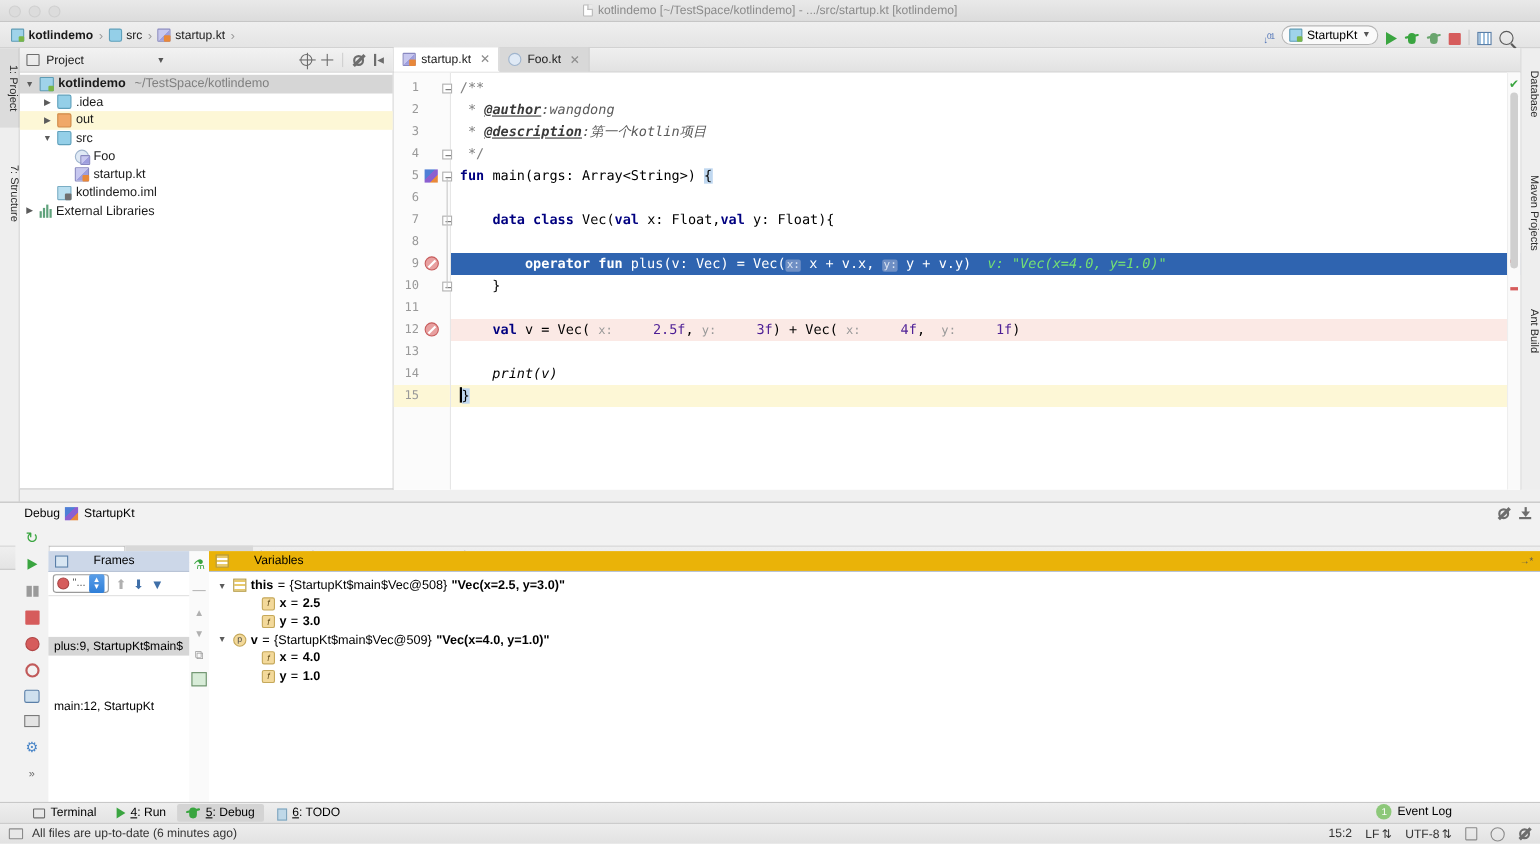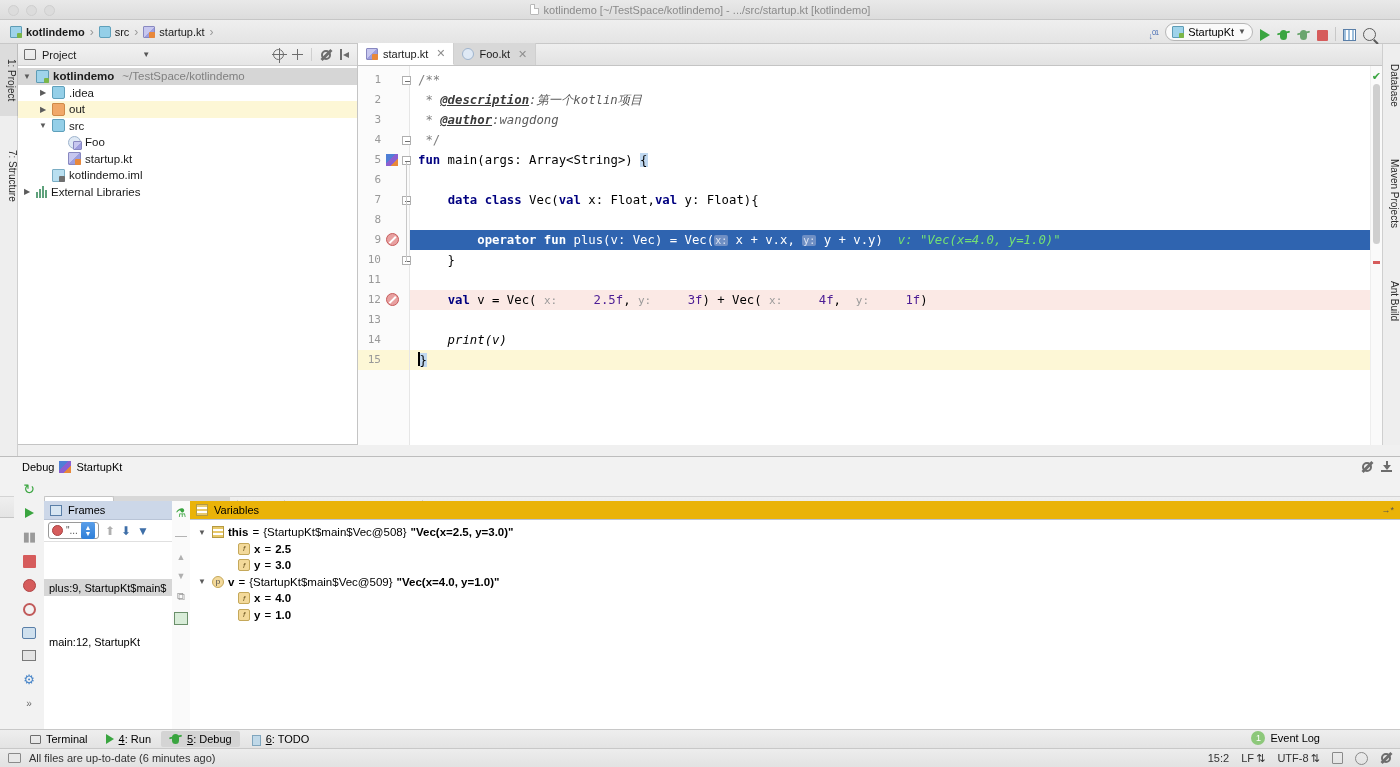--- a/index.html
+++ b/index.html
@@ -190,21 +190,21 @@
   .dtab { height:22px; display:flex;align-items:center; gap:5px; padding:0 10px; font-size:11px;}
   .dtab.active{ background:#fff; border:1px solid #c4c4c4; border-bottom-color:#fff; border-radius:2px 2px 0 0;}
   .dtab.inactive{ background:#d8d8d8;gap:16px;}
   .dtb-sep{ width:1px; height:14px; background:#cfcfcf; margin:0 7px;}
   .dtoolbar{ display:flex; align-items:center; gap:9px; margin-left:12px;}
 
   .dbg-left-strip{ position:absolute; left:14px; top:19px; width:30px; height:255px; background:#f2f2f2; display:flex; flex-direction:column; align-items:center; gap:11px; padding-top:5px;}
 
   .frames-col { position:absolute; left:44px; top:44px; width:146px; height:230px; background:#fff; border-right:1px solid #c4c4c4;}
   .vars-col { position:absolute; left:190px; top:44px; right:0; height:230px; background:#fff;}
-  .sub-header{ height:19px; background:#ccd7e8; display:flex; align-items:center; gap:6px; padding:0 6px; font-size:11px; border-bottom:1px solid #b9c4d6;}
+  .sub-header{ height:19px; background:#ccd7e8; display:flex; align-items:center; gap:23px; padding:0 6px; font-size:11px; border-bottom:1px solid #b9c4d6;}
   .sub-header.vars{ background:#eab308; }
   .frames-toolbar{ height:22px; display:flex; align-items:center; gap:6px; padding:0 4px; border-bottom:1px solid #e0e0e0; background:#fff;}
   .thread-sel{ display:flex;align-items:center; gap:3px; height:17px; padding:0 3px; border:1px solid #9a9a9a; border-radius:3px; background:#fff; font-size:10px; color:#555;}
   .stepper{ width:14px;height:17px;background:linear-gradient(to bottom,#5a9ee8,#2f7fd8); border-radius:2px; color:#fff; font-size:7px; display:flex;flex-direction:column;align-items:center;justify-content:center;line-height:6px;}
   .frame-row{ height:17px; display:flex; align-items:center; padding-left:5px; font-size:11px; white-space:nowrap; overflow:hidden;margin-top:37px;}
   .frame-row.sel{ background:#d6d6d6; }
 
   .var-row{ height:16.5px; display:flex; align-items:center; gap:4px; font-size:11.5px; white-space:nowrap;}
   .v-arrow{ width:12px; text-align:center; color:#5b5b5b; font-size:8px; flex:0 0 12px;}
   .v-ico-obj{ width:12px;height:12px; background:repeating-linear-gradient(to bottom,#e8c96a 0 2px,#fff 2px 4px); border:1px solid #b59a42; flex:0 0 12px;}
@@ -407,22 +407,22 @@
           <div class="fold fold-box" style="top: 10px;"></div>
           <div class="fold fold-box" style="top: 70px;"></div>
           <div class="fold fold-box" style="top: 90px;"></div>
           <div class="fold fold-box" style="top: 130px;"></div>
           <div class="fold fold-box" style="top: 190px;"></div>
           <div class="fold-line" style="top: 96px; height: 100px;"></div>
         </div>
 
       <div class="code">
         <div class="cline"><span class="doc">/**</span></div>
+        <div class="cline"><span class="doc"> * </span><span class="docb">@author</span><span class="doci">:wangdong</span></div>
         <div class="cline"><span class="doc"> * </span><span class="docb">@description</span><span class="doci">:第一个kotlin项目</span></div>
-        <div class="cline"><span class="doc"> * </span><span class="docb">@author</span><span class="doci">:wangdong</span></div>
         <div class="cline"><span class="doc"> */</span></div>
         <div class="cline"><span class="k">fun</span><span> main(args: Array&lt;String&gt;) </span><span class="brace-hl">{</span></div>
         <div class="cline"></div>
         <div class="cline"><span>    </span><span class="k">data class</span><span> Vec(</span><span class="k">val</span><span> x: Float,</span><span class="k">val</span><span> y: Float){</span></div>
         <div class="cline"></div>
         <div class="cline sel-blue"><span>        </span><span class="k">operator fun</span><span> plus(v: Vec) = Vec(</span><span class="param-hint">x:</span><span> x + v.x, </span><span class="param-hint">y:</span><span> y + v.y)</span><span>  </span><span class="inline-dbg">v:</span><span> </span><span class="inline-dbg">"Vec(x=4.0, y=1.0)"</span></div>
         <div class="cline"><span>    }</span></div>
         <div class="cline"></div>
         <div class="cline pink"><span>    </span><span class="k">val</span><span> v = Vec( </span><span class="param-hint-plain">x:</span><span class="num"> 2.5f</span><span>, </span><span class="param-hint-plain">y:</span><span class="num"> 3f</span><span>) + Vec( </span><span class="param-hint-plain">x:</span><span class="num"> 4f</span><span>,  </span><span class="param-hint-plain">y:</span><span class="num"> 1f</span><span>)</span></div>
         <div class="cline"></div>

